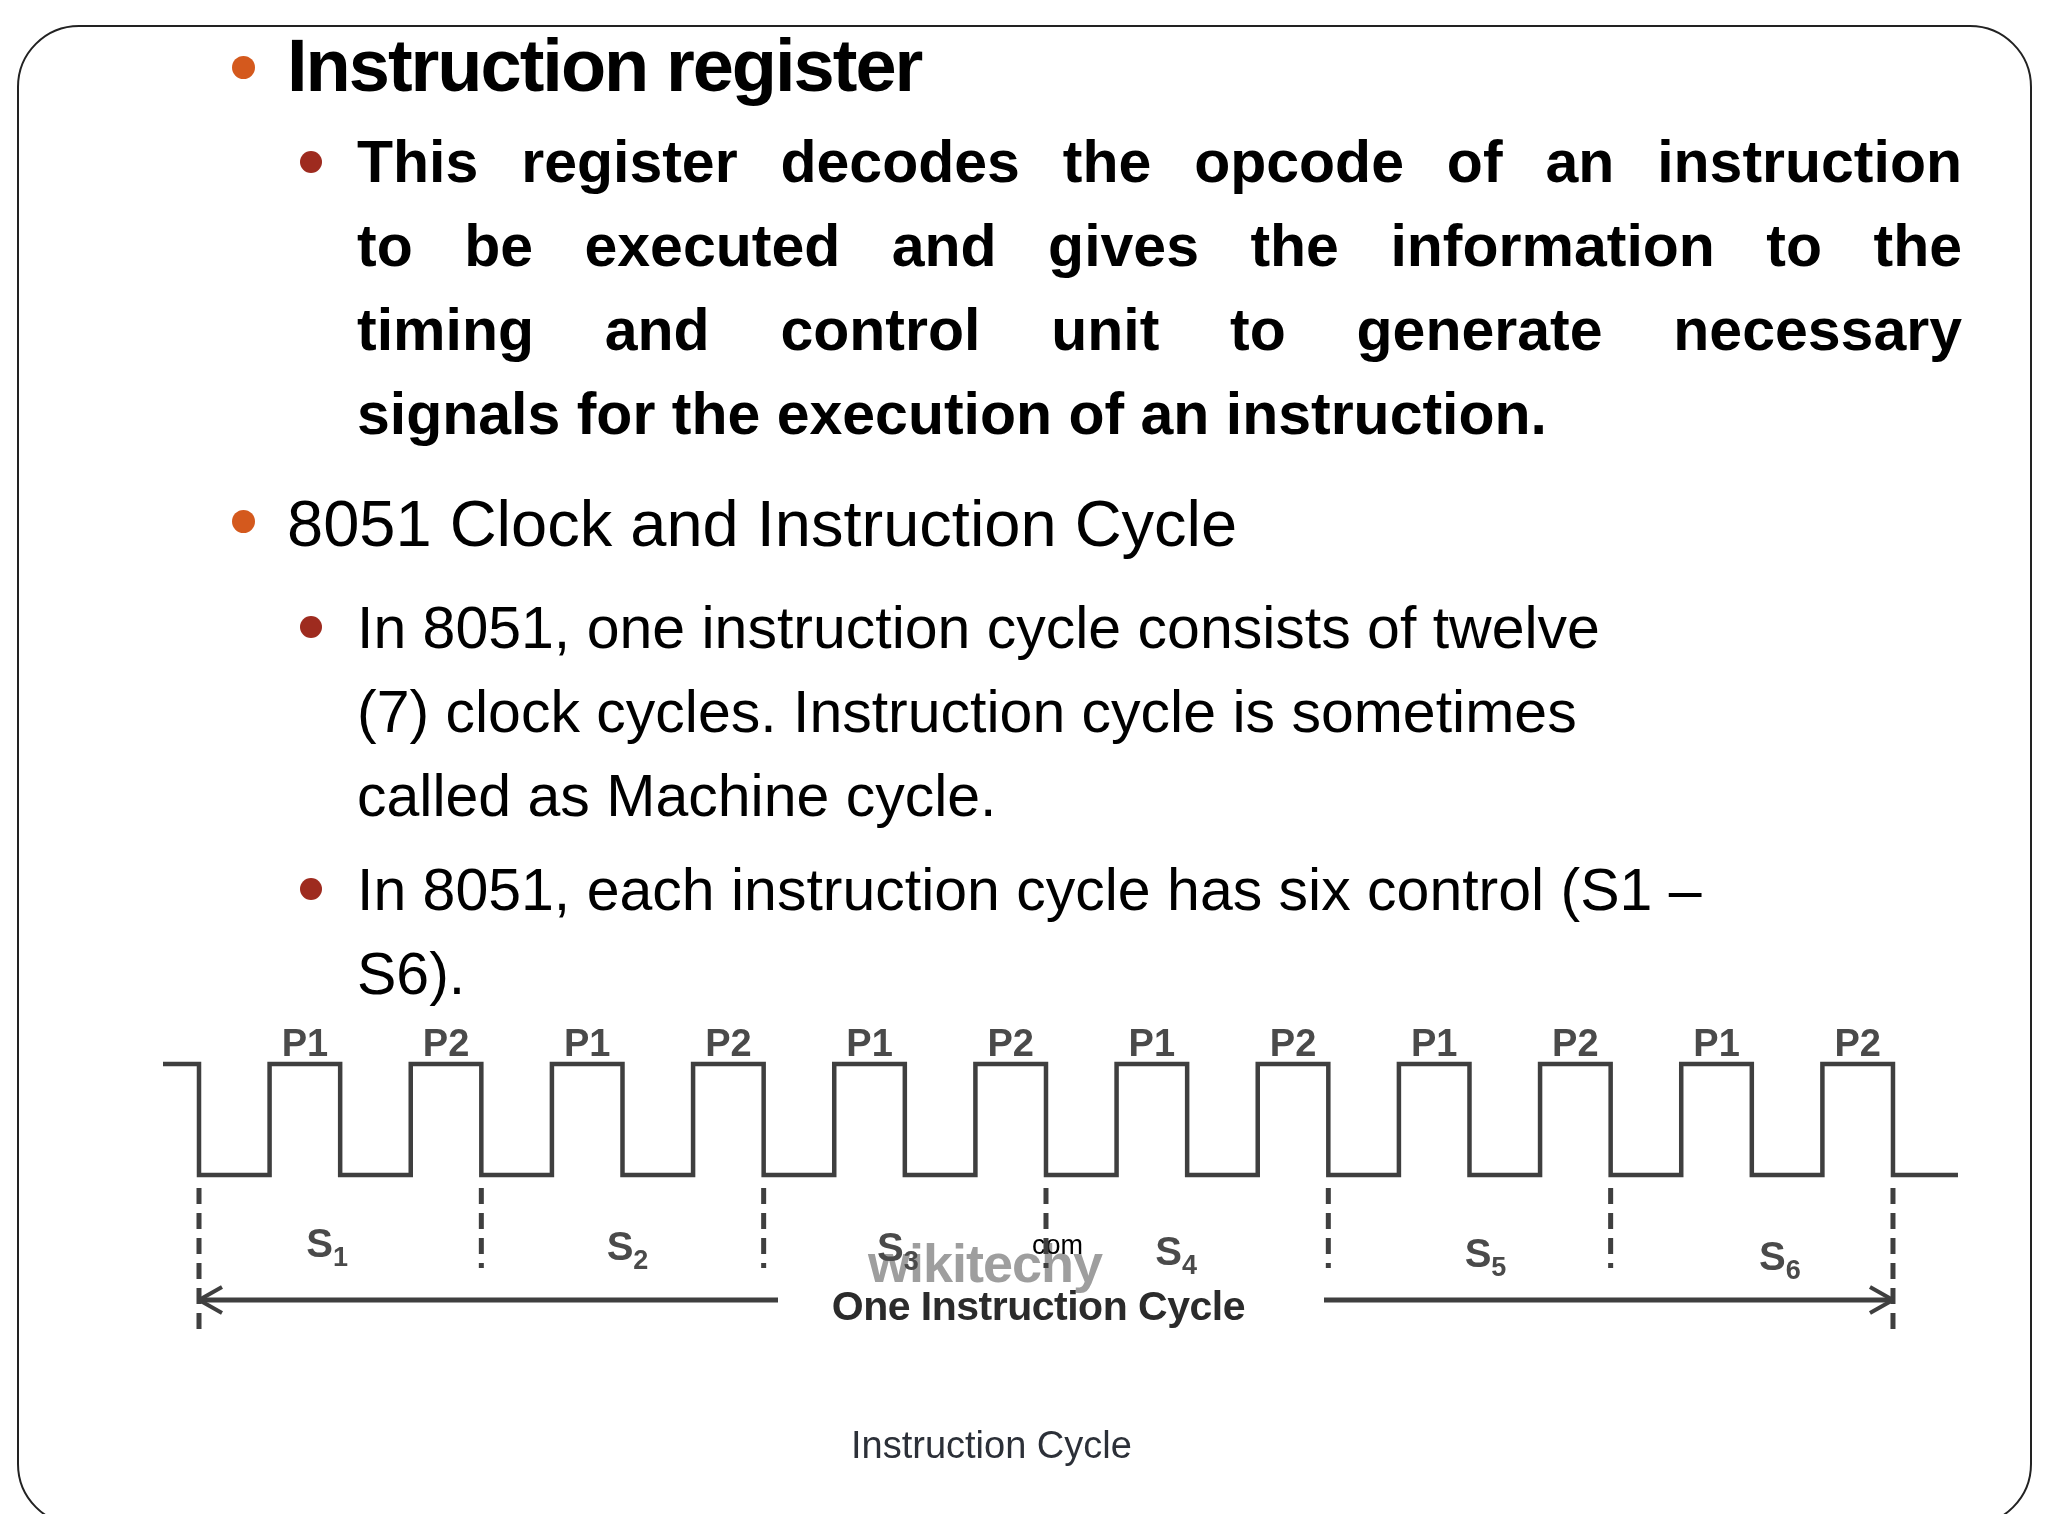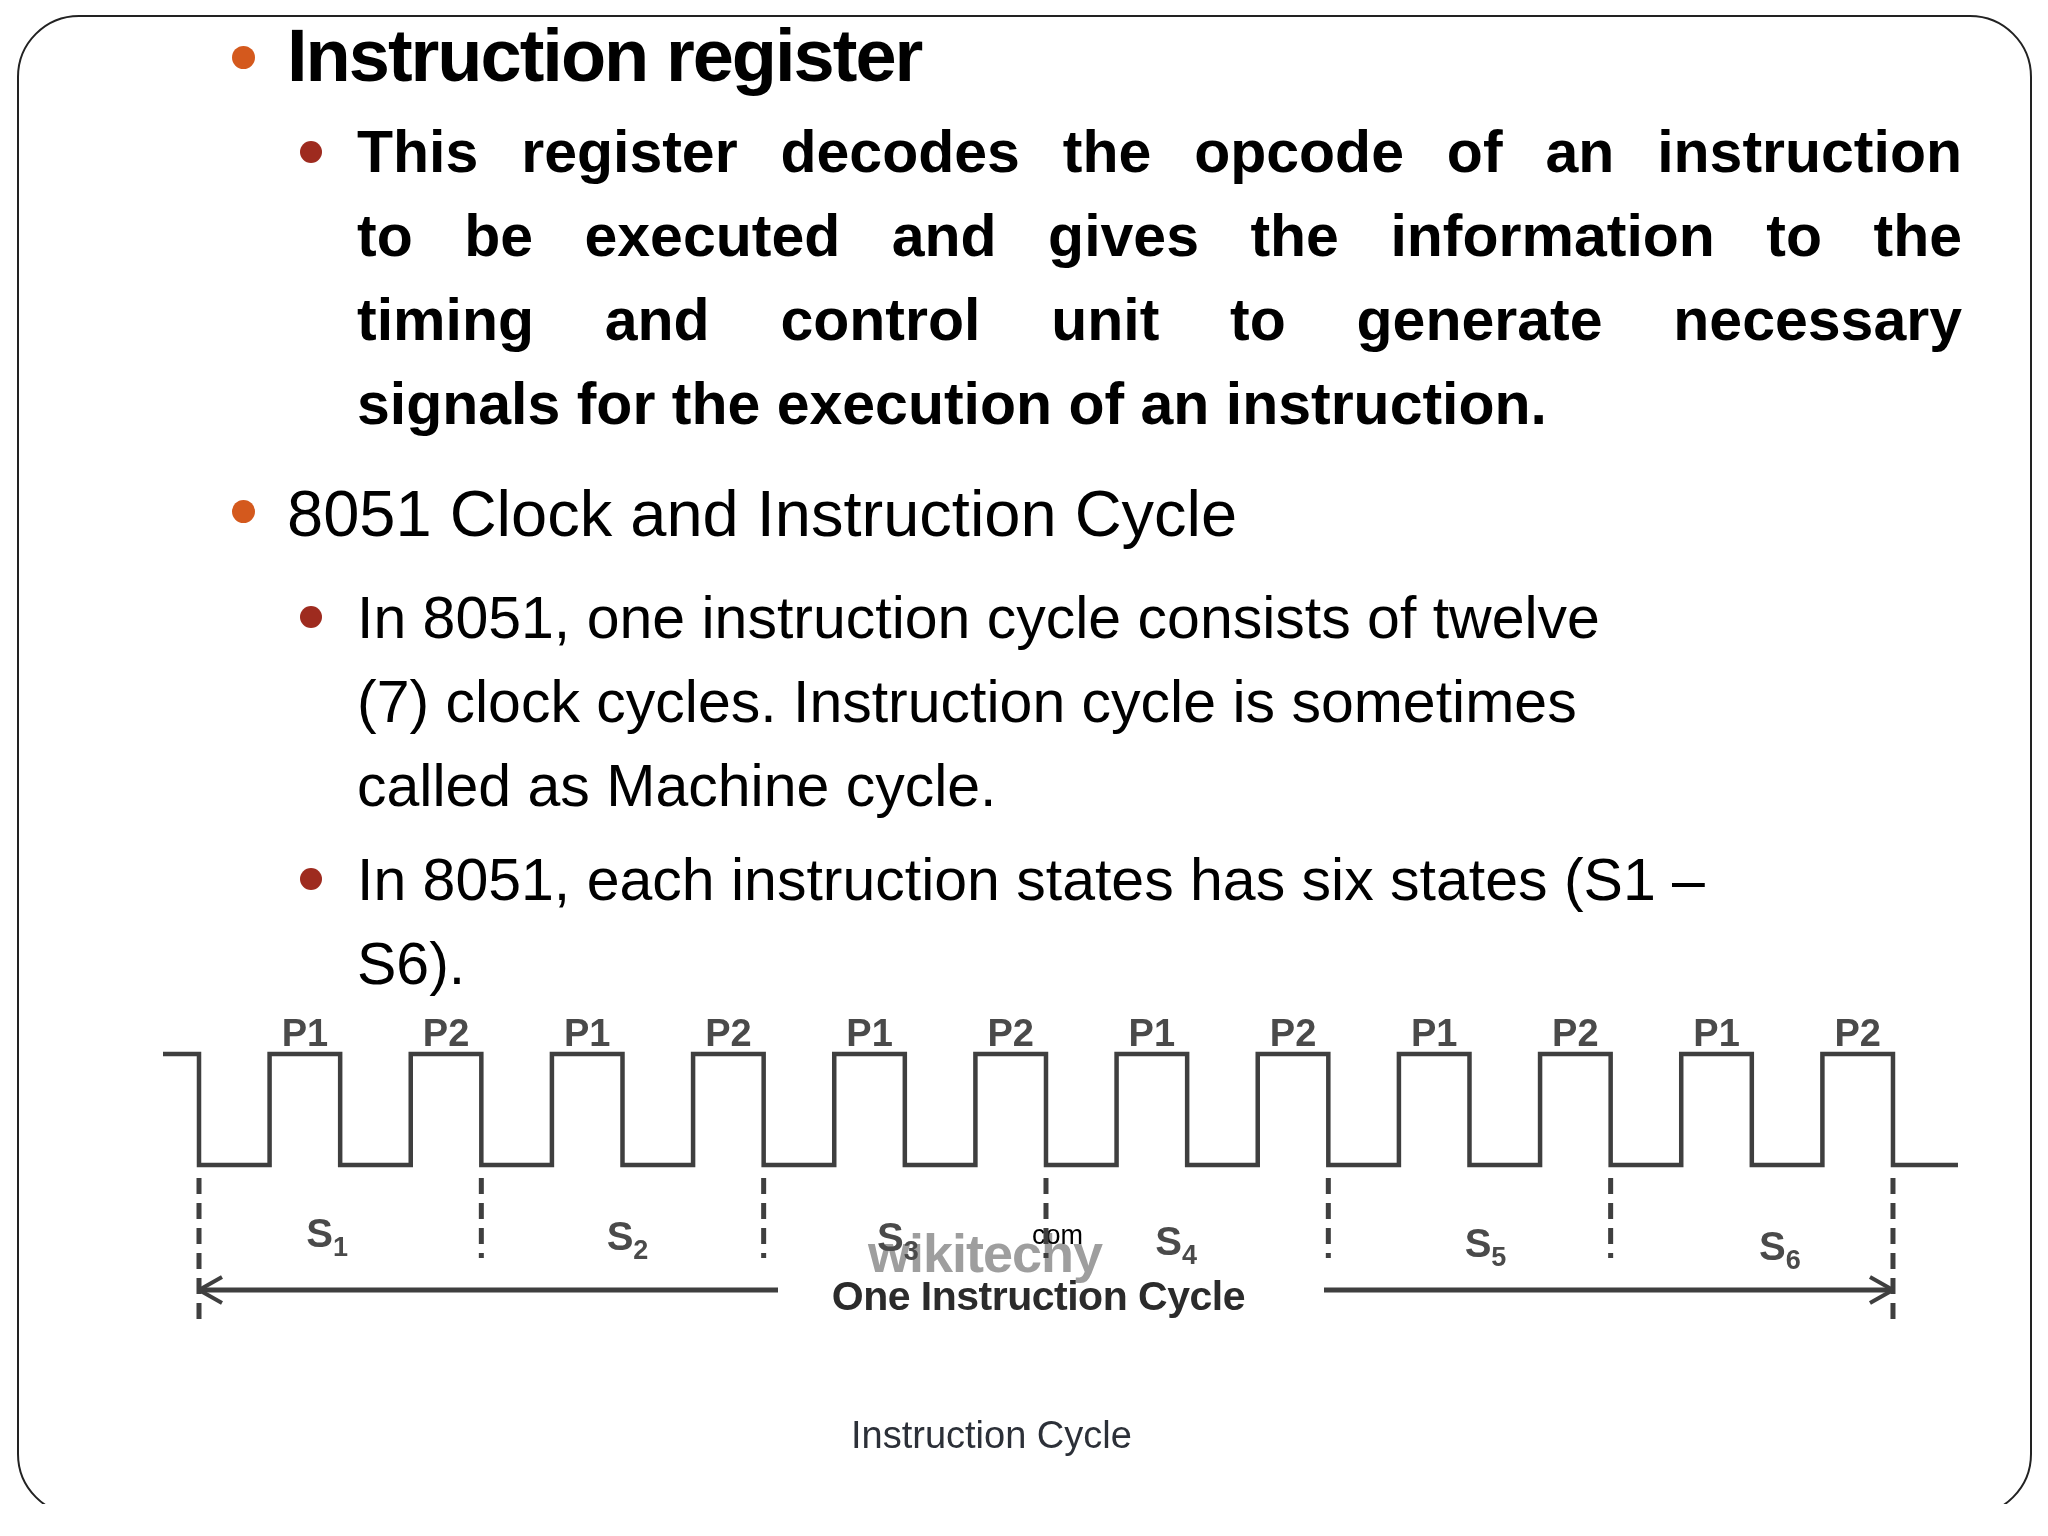--- a/index.html
+++ b/index.html
@@ -2,21 +2,21 @@
 <html style="--bullet1: #d4591d; --bullet2: #9e2b1f; --text: #000000; --border: #222222; --bg: #ffffff; --dstroke: #3f3f3f; --dlabel: #4a4a4a; --wm: #9e9e9e; --cycleText: #2b2b2b; --caption: #2c3038;"><head>
 <meta charset="utf-8">
 <style>
   :root{
     --bullet1:#d4591d; --bullet2:#9e2b1f; --text:#000;
     --border:#222; --bg:#fff; --dstroke:#3f3f3f; --dlabel:#4a4a4a;
     --wm:#9e9e9e; --cycleText:#2b2b2b; --caption:#2c3038;
   }
   html,body{margin:0;padding:0;background:#fff;}
   .page{position:relative;width:2048px;height:1504px;background:var(--bg);
-        font-family:"Liberation Sans",sans-serif;overflow:hidden;color:var(--text);}
+        font-family:"Liberation Sans",sans-serif;overflow:hidden;color:var(--text);margin-top:10px;}
   .slide-border{position:absolute;left:17px;top:15px;width:2011px;height:1497px;
         border:2px solid var(--border);border-radius:62px;}
   .bullet1{position:absolute;width:23px;height:23px;border-radius:50%;background:var(--bullet1);}
   .bullet2{position:absolute;width:22px;height:22px;border-radius:50%;background:var(--bullet2);}
   .title{position:absolute;left:287px;top:18px;font-size:74px;line-height:76px;
         font-weight:bold;letter-spacing:-2px;white-space:nowrap;}
   .heading2{position:absolute;left:287px;top:469px;font-size:65px;line-height:90px;white-space:nowrap;}
   .para{position:absolute;left:357px;width:1605px;font-size:59px;line-height:84px;}
   .para .jline{text-align:justify;text-align-last:justify;text-justify:inter-word;}
   .para div{white-space:normal;}
@@ -53,21 +53,21 @@
 
   <div class="heading2">8051 Clock and Instruction Cycle</div>
 
   <div class="para" style="top:576px;">
       <div>In 8051, one instruction cycle consists of twelve</div>
       <div>(7) clock cycles. Instruction cycle is sometimes</div>
       <div>called as Machine cycle.</div>
     </div>
 
   <div class="para" style="top:838px;">
-      <div>In 8051, each instruction states has six states (S1 –</div>
+      <div>In 8051, each instruction cycle has six control (S1 –</div>
       <div>S6).</div>
     </div>
 
   <div class="watermark">wikitechy</div>
   <div class="wm-com">com</div>
 
   <svg class="diagram-svg" viewBox="0 0 2048 1536">
       <path d="M 163 1054 H 199 V 1165 h 70.5825 V 1054 h 70.5825 V 1165 h 70.5825 V 1054 h 70.5825 V 1165 h 70.5825 V 1054 h 70.5825 V 1165 h 70.5825 V 1054 h 70.5825 V 1165 h 70.5825 V 1054 h 70.5825 V 1165 h 70.5825 V 1054 h 70.5825 V 1165 h 70.5825 V 1054 h 70.5825 V 1165 h 70.5825 V 1054 h 70.5825 V 1165 h 70.5825 V 1054 h 70.5825 V 1165 h 70.5825 V 1054 h 70.5825 V 1165 h 70.5825 V 1054 h 70.5825 V 1165 h 70.5825 V 1054 h 70.5825 V 1165 h 65" fill="none" stroke="#3f3f3f" stroke-width="4.5"></path>
       <line x1="199" y1="1178" x2="199" y2="1322" stroke="#3f3f3f" stroke-width="5" stroke-dasharray="16 9"></line>
       <line x1="481.33" y1="1178" x2="481.33" y2="1258" stroke="#3f3f3f" stroke-width="5" stroke-dasharray="16 9"></line>

